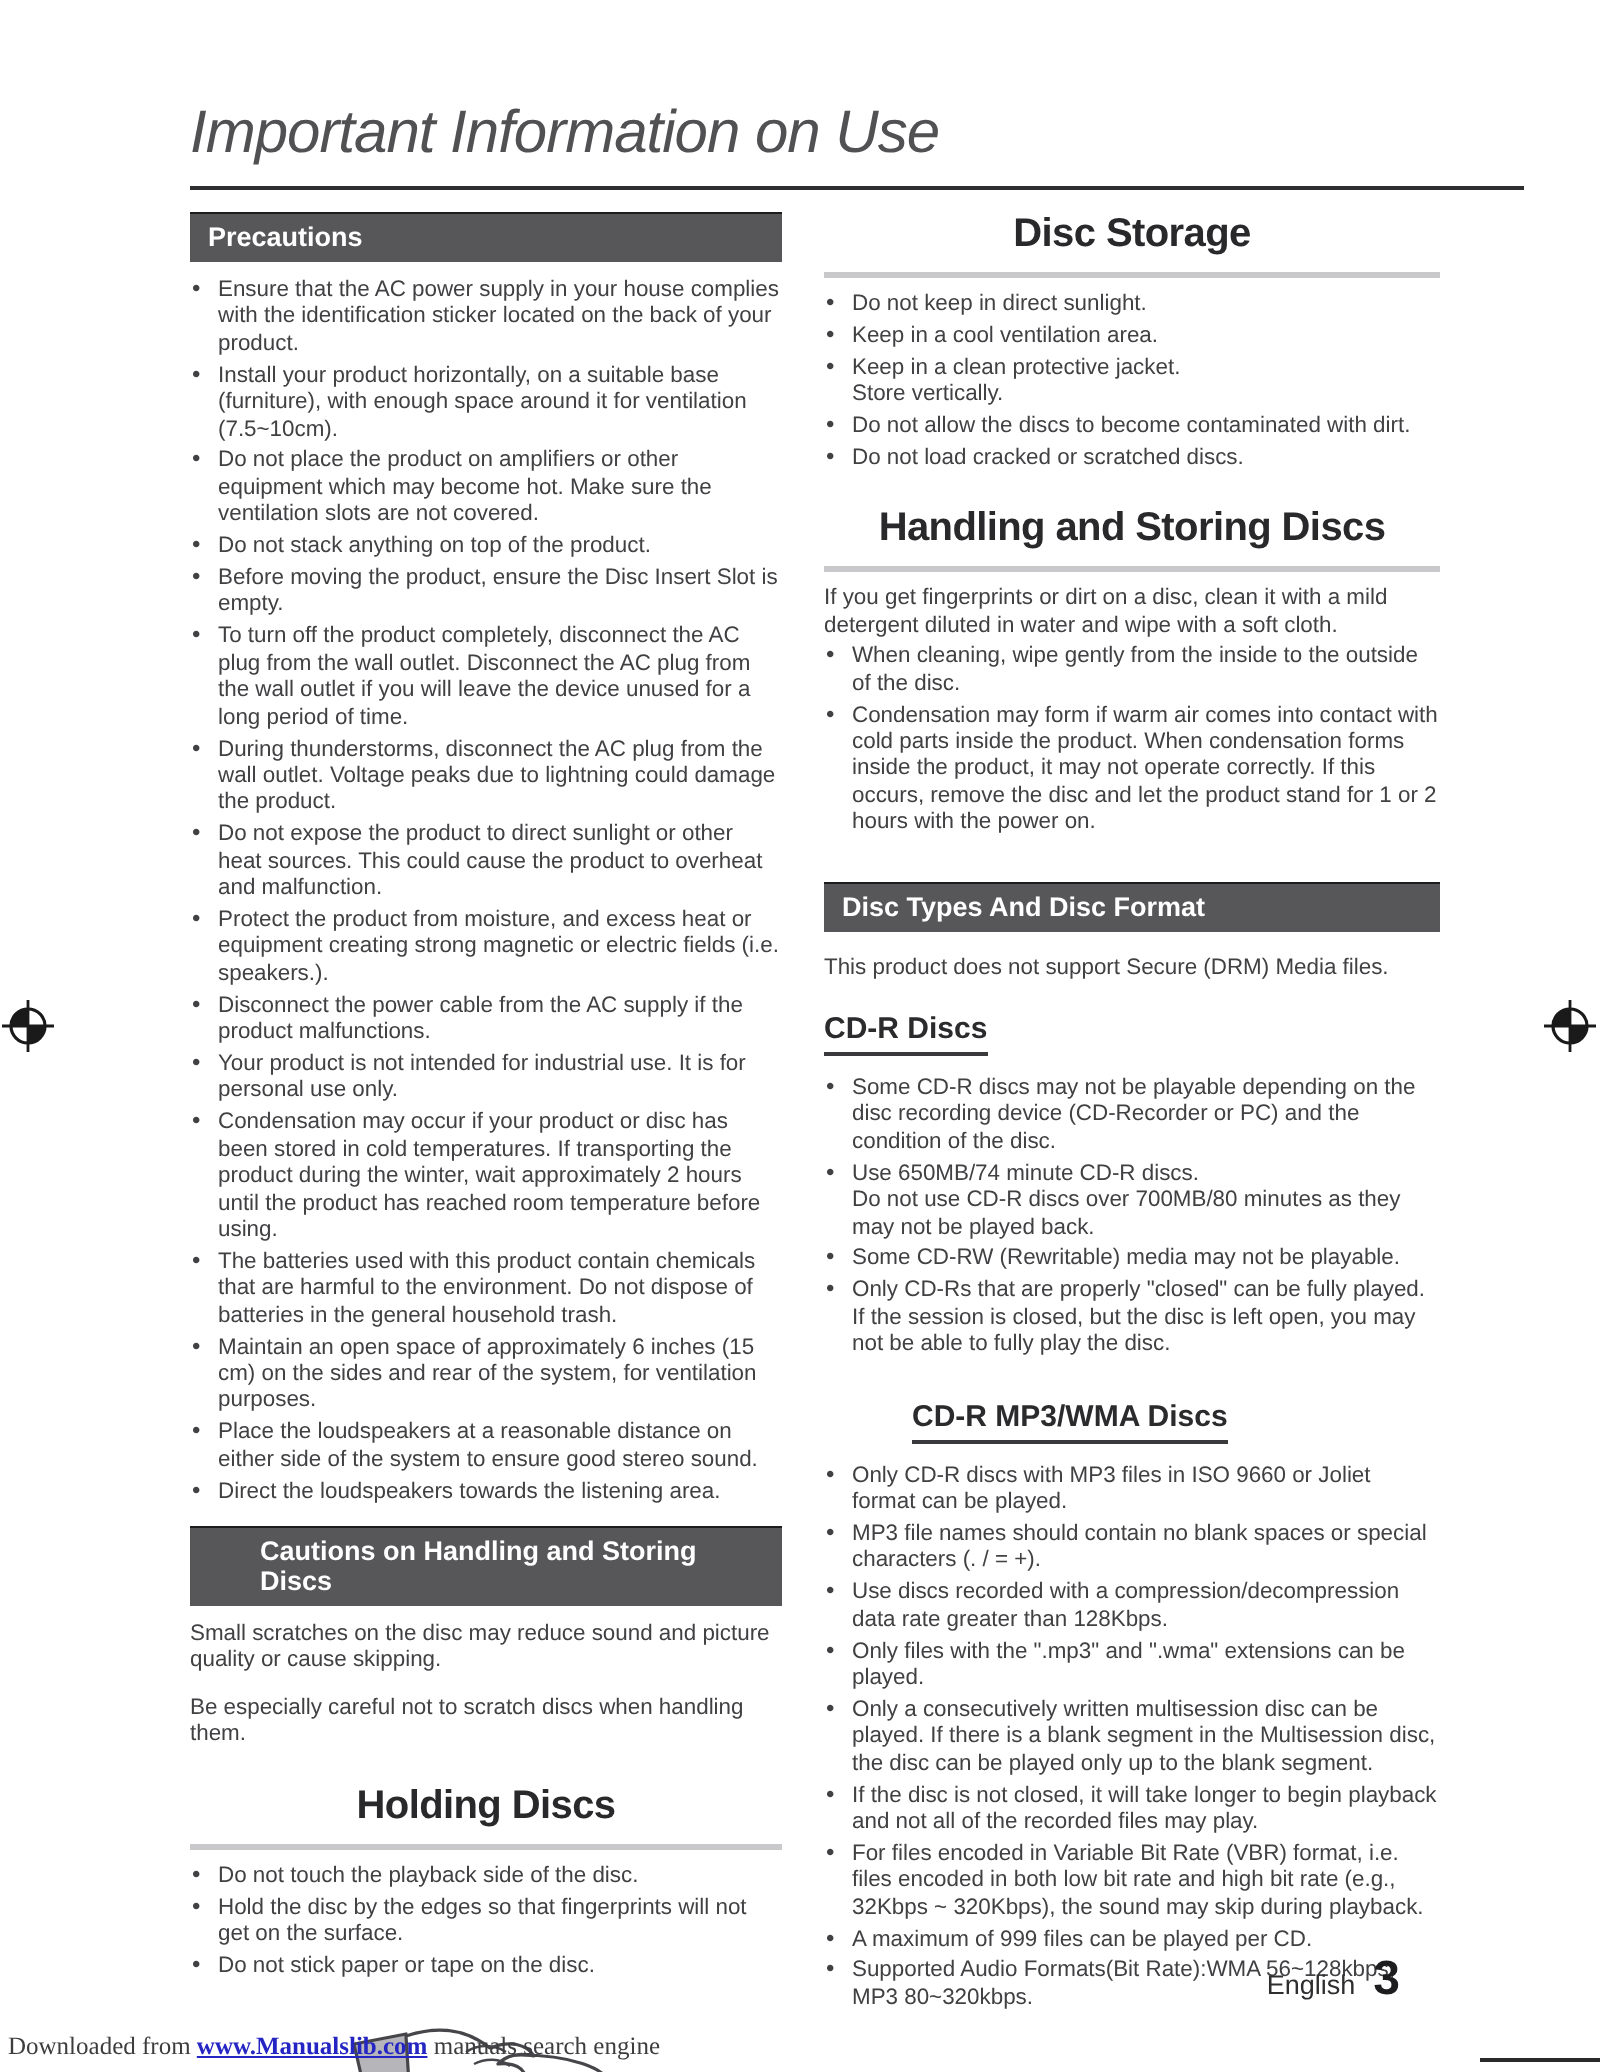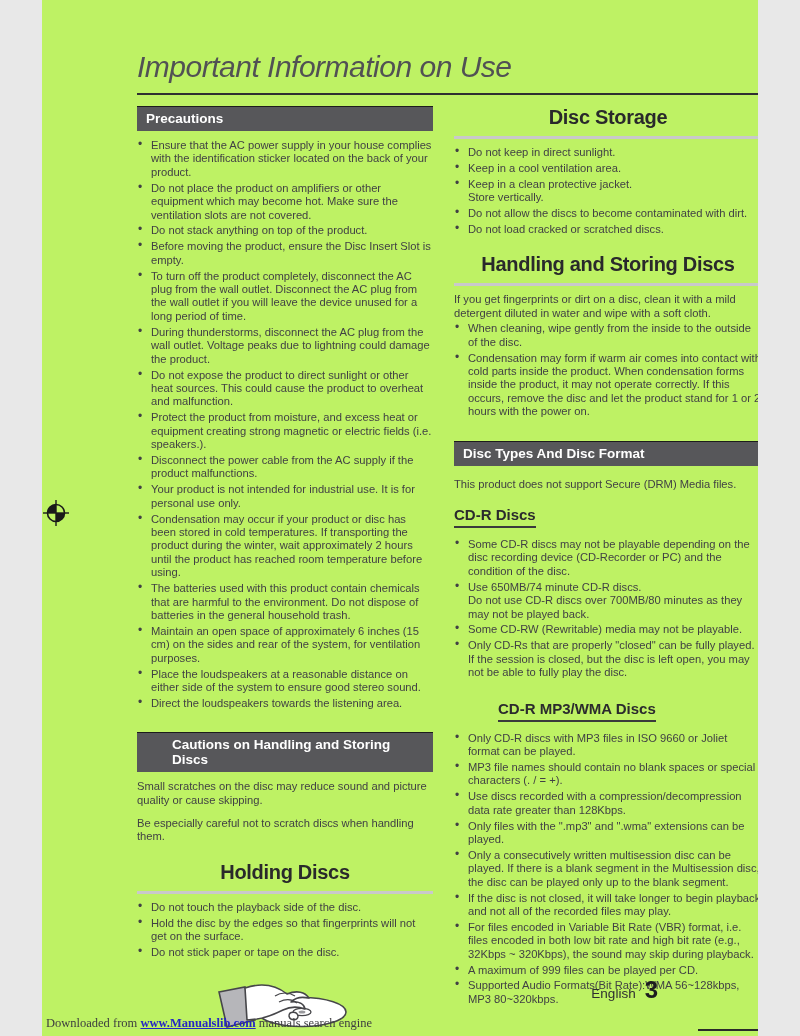--- a/index.html
+++ b/index.html
@@ -1,18 +1,18 @@
 <!DOCTYPE html>
 <html><head>
 <meta charset="utf-8">
 <style>
   html,body { margin:0; padding:0; background:#e8e8e8; }
   .page {
-    position:relative; width:716px; height:1036px; margin:0 auto;
-    background:#bef264; overflow:hidden;
+    position:relative; width:800px; height:1036px; margin:0 auto;
+    background:#ffffff; overflow:hidden;
     font-family:"Liberation Sans", sans-serif; color:#414144;
   }
   .content { position:absolute; left:95px; top:50px; width:667px; }
 
   
   .title-wrap { border-bottom:2px solid #2f2f31; padding-bottom:9px; margin-bottom:11px; }
   .page-title {
     margin:0; font-size:30px; font-weight:400; font-style:italic;
     color:#515154; letter-spacing:-0.5px;
   }
@@ -20,21 +20,21 @@
   
   .columns { display:flex; gap:21px; }
   .col-left  { width:296px; flex:0 0 296px; }
   .col-right { width:308px; flex:0 0 308px; }
 
   
   .bar {
     background:#57575a; color:#ffffff; font-weight:bold; font-size:13.5px;
     padding:4px 9px 5px; margin:0 0 8px; border-top:1px solid #1c1c1c;
   }
-  .bar.cautions { margin-top:22px;padding-left:35px; }
+  .bar.cautions { margin-top:10px;padding-left:35px; }
   .bar.disc-types { margin-top:22px; }
 
   
   .section-heading {
     margin:0 0 7px; font-size:20px; font-weight:700; color:#29292b;
     letter-spacing:-0.3px; padding-bottom:7px; border-bottom:3px solid #c9c9cb;text-align:center;
   }
   .section-heading.spaced { margin-top:17px; }
 
   
@@ -103,20 +103,21 @@
       <h1 class="page-title">Important Information on Use</h1>
     </div>
 
     <div class="columns">
 
       <div class="col-left">
 
         <div class="bar">Precautions</div>
         <ul class="bullets">
           <li>Ensure that the AC power supply in your house complies with the identification sticker located on the back of your product.</li>
+          <li>Install your product horizontally, on a suitable base (furniture), with enough space around it for ventilation (7.5~10cm).</li>
           <li>Do not place the product on amplifiers or other equipment which may become hot. Make sure the ventilation slots are not covered.</li>
           <li>Do not stack anything on top of the product.</li>
           <li>Before moving the product, ensure the Disc Insert Slot is empty.</li>
           <li>To turn off the product completely, disconnect the AC plug from the wall outlet. Disconnect the AC plug from the wall outlet if you will leave the device unused for a long period of time.</li>
           <li>During thunderstorms, disconnect the AC plug from the wall outlet. Voltage peaks due to lightning could damage the product.</li>
           <li>Do not expose the product to direct sunlight or other heat sources. This could cause the product to overheat and malfunction.</li>
           <li>Protect the product from moisture, and excess heat or equipment creating strong magnetic or electric fields (i.e. speakers.).</li>
           <li>Disconnect the power cable from the AC supply if the product malfunctions.</li>
           <li>Your product is not intended for industrial use. It is for personal use only.</li>
           <li>Condensation may occur if your product or disc has been stored in cold temperatures. If transporting the product during the winter, wait approximately 2 hours until the product has reached room temperature before using.</li>

